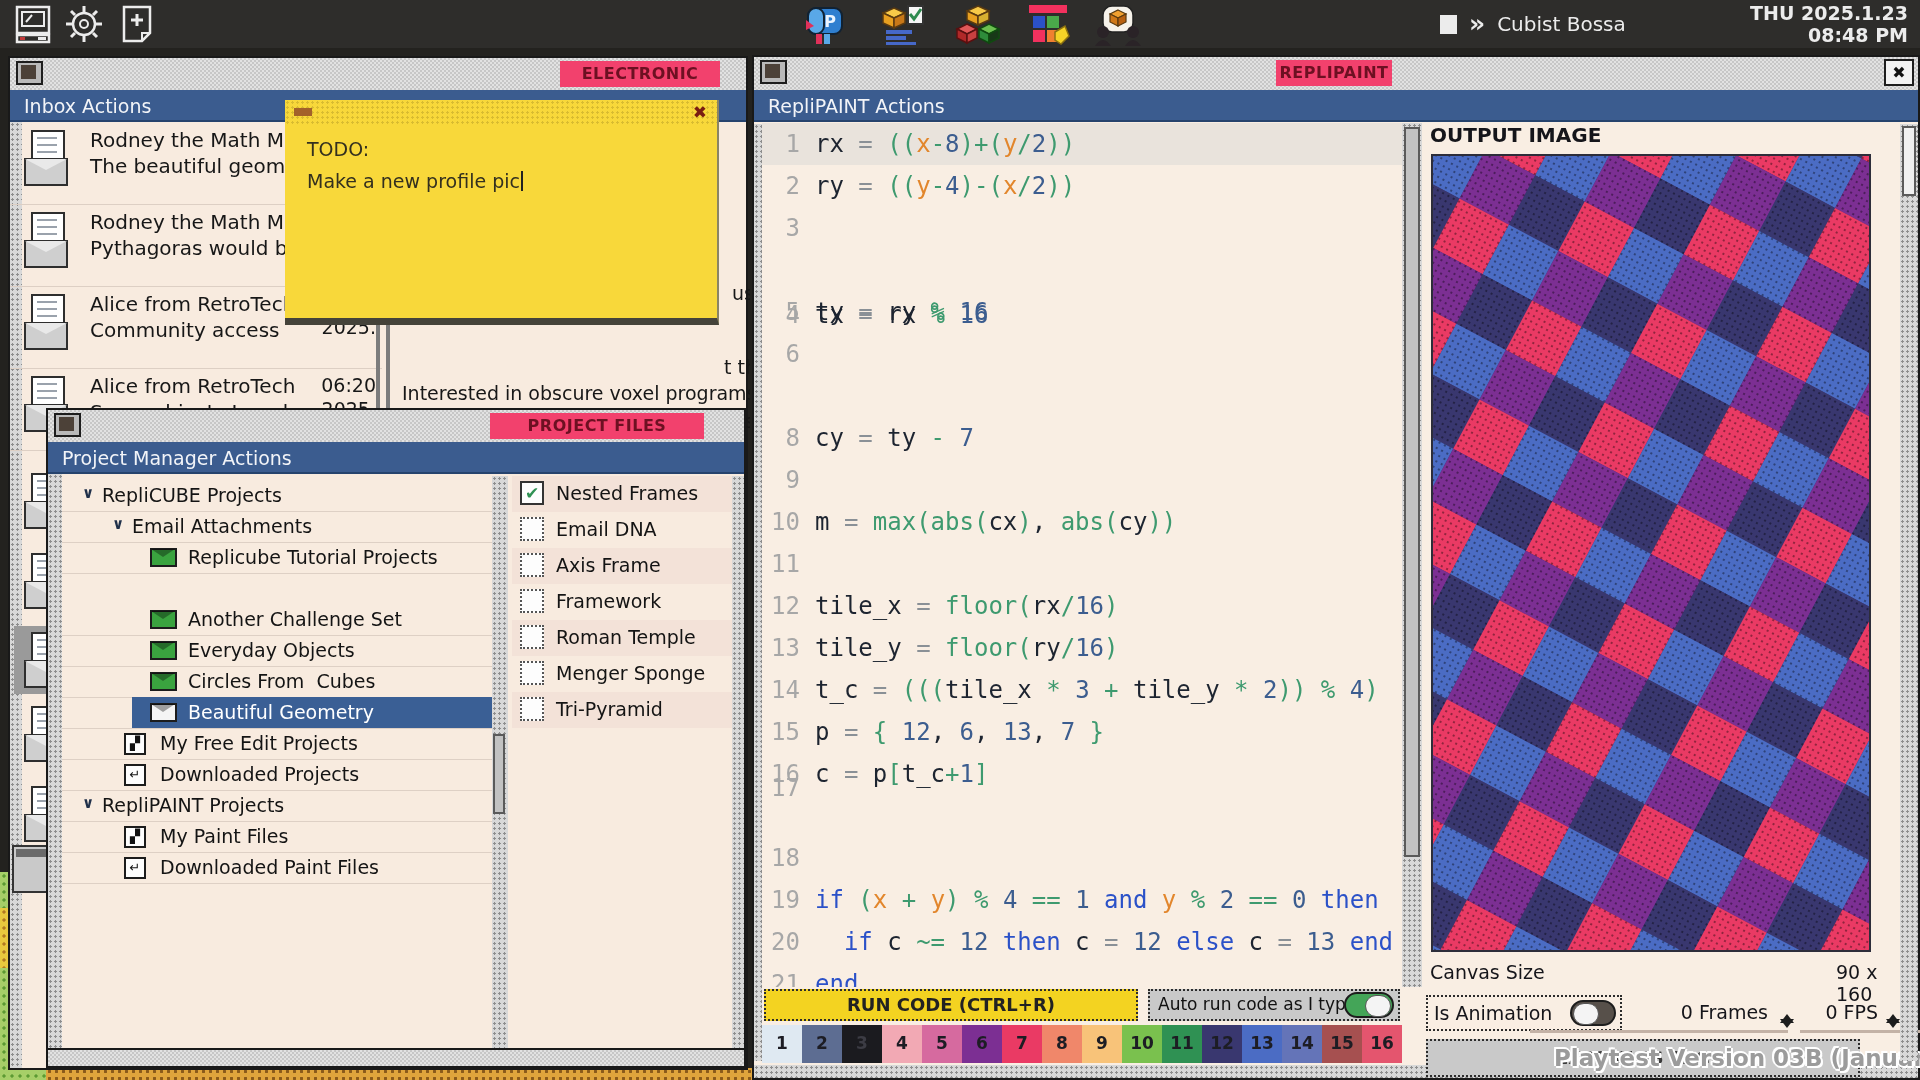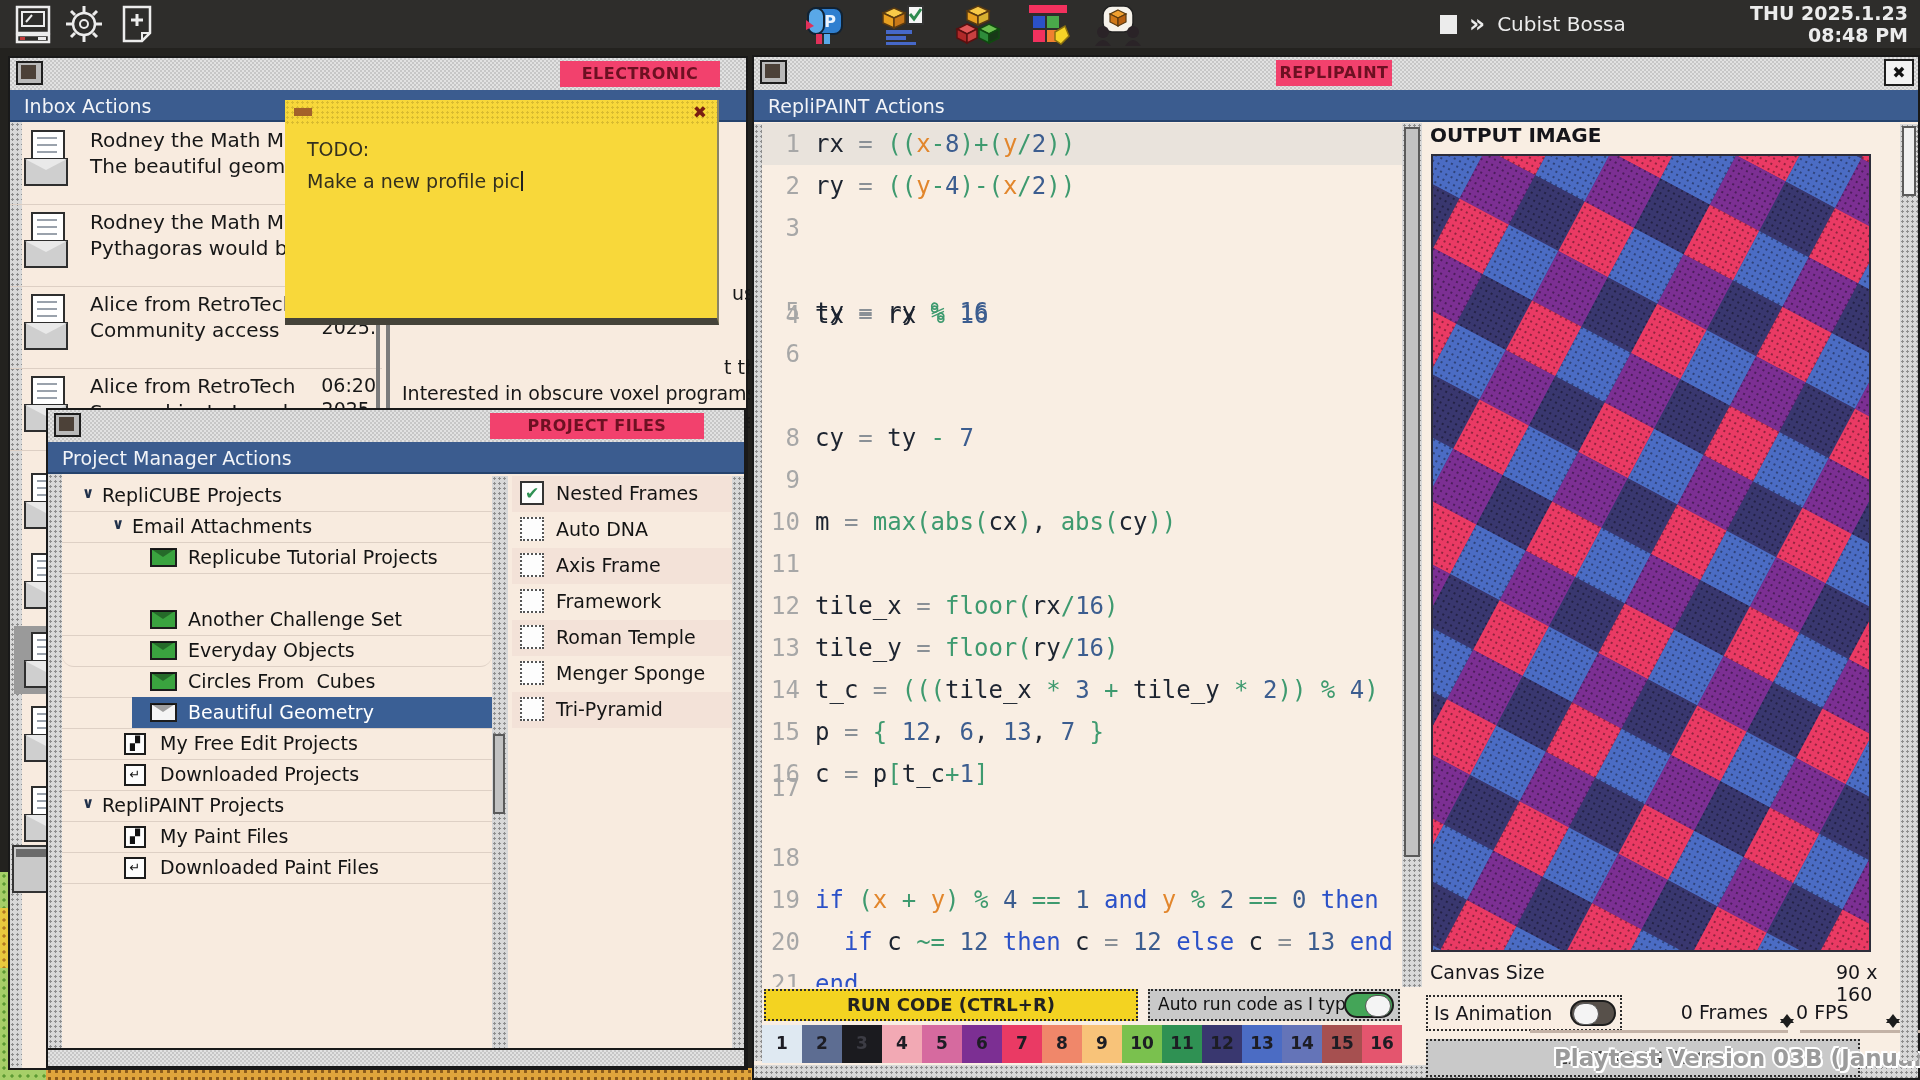--- a/index.html
+++ b/index.html
@@ -319,21 +319,21 @@
         <div class="tlabel" style="left: 70px;">Email Attachments</div>
       </div>
       <div class="trow" style="top: 62px;">
         <div class="tmail g" style="left: 88px;"></div>
         <div class="tlabel" style="left: 126px;">Replicube Tutorial Projects</div>
       </div>
       <div class="trow" style="top: 124px;">
         <div class="tmail g" style="left: 88px;"></div>
         <div class="tlabel" style="left: 126px;">Another Challenge Set</div>
       </div>
-      <div class="trow" style="top: 155px; border-radius: 12px;">
+      <div class="trow" style="top: 155px;">
         <div class="tmail g" style="left: 88px;"></div>
         <div class="tlabel" style="left: 126px;">Everyday Objects</div>
       </div>
       <div class="trow" style="top: 186px;">
         <div class="tmail g" style="left: 88px;"></div>
         <div class="tlabel" style="left: 126px;">Circles From  Cubes</div>
       </div>
       <div class="trow sel" style="top: 217px;">
         <div class="selbg"></div>
         <div class="tmail w" style="left: 88px;"></div>
@@ -365,21 +365,21 @@
     <div class="thumb" style="left:1px;top:258px;width:12px;height:80px"></div>
   </div>
 
   <div id="pm-files" style="position:absolute;left:464px;top:66px;width:222px;height:562px">
       <div class="frow alt" style="top: 0px;">
         <div class="cb on">✔</div>
         <div class="flabel">Nested Frames</div>
       </div>
       <div class="frow" style="top: 36px;">
         <div class="cb"></div>
-        <div class="flabel">Auto DNA</div>
+        <div class="flabel">Email DNA</div>
       </div>
       <div class="frow alt" style="top: 72px;">
         <div class="cb"></div>
         <div class="flabel">Axis Frame</div>
       </div>
       <div class="frow" style="top: 108px;">
         <div class="cb"></div>
         <div class="flabel">Framework</div>
       </div>
       <div class="frow alt" style="top: 144px;">
@@ -654,21 +654,21 @@
 
   <div style="position:absolute;left:672px;top:938px;width:196px;height:36px" class="dotted">
     <span style="position:absolute;left:6px;top:5px;font-size:19px;color:#15151a">Is Animation</span>
     <span class="tgl off" style="position:absolute;right:4px;top:3px;width:46px">
         <span class="knob"></span>
       </span>
   </div>
   <span style="position:absolute;left:900px;top:944px;width:114px;text-align:right;font-size:19px;color:#15151a">0 Frames</span>
   <span style="position:absolute;left:1026px;top:938px"><span class="arrow-up"></span><span class="arrow-down" style="display:block"></span></span>
   <div class="uline" style="left:776px;top:973px;width:258px"></div>
-  <span style="position:absolute;left:1042px;top:944px;width:82px;text-align:left;font-size:19px;color:#15151a">0 FPS</span>
+  <span style="position:absolute;left:1042px;top:944px;width:82px;text-align:right;font-size:19px;color:#15151a">0 FPS</span>
   <span style="position:absolute;left:1132px;top:938px"><span class="arrow-up"></span><span class="arrow-down" style="display:block"></span></span>
   <div class="uline" style="left:1046px;top:973px;width:140px"></div>
 
   <div style="position:absolute;left:672px;top:982px;width:434px;height:38px;background:#c9c9c9;text-align:center;line-height:34px;font-size:17px;font-weight:bold;color:#3a3a3a" class="dotted">
     <span>EXPORT AS PNG...</span>
   </div>
   <div class="wmark" style="left:800px;top:988px">Playtest Version 03B (January 2025)</div>
 
   <div class="dotstrip" style="right:0;top:67px;width:18px;bottom:17px">
     <div class="thumb" style="left:2px;top:2px;width:14px;height:70px;background:#f0f0f0"></div>

